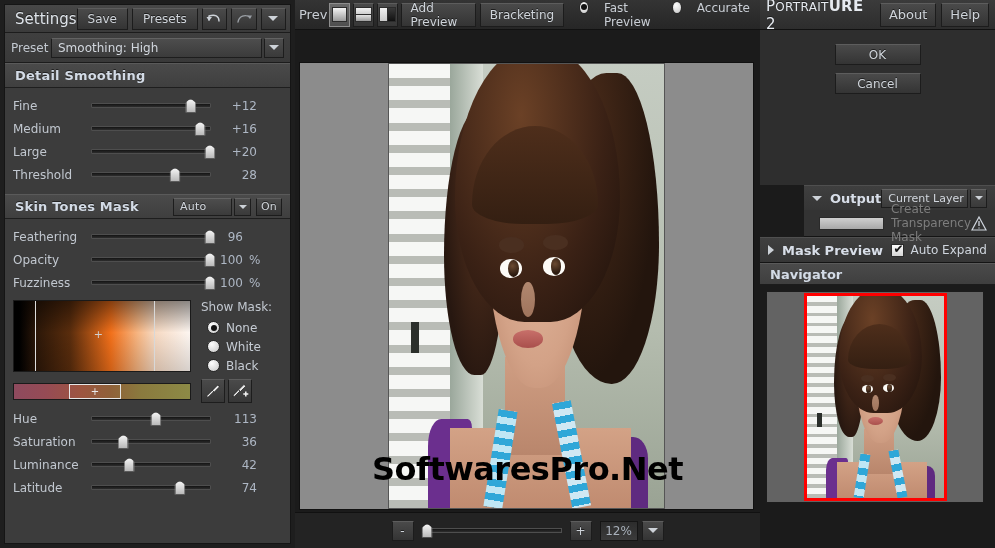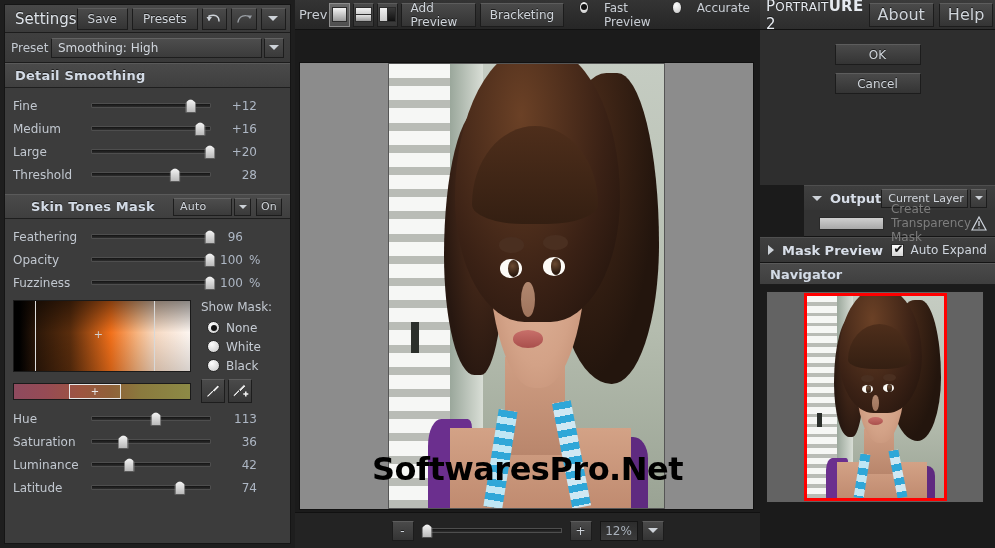--- a/index.html
+++ b/index.html
@@ -168,21 +168,21 @@
     background:linear-gradient(#2c2c2c,#3b3b3b);border:1px solid #151515;color:#a8b0ba;font-size:12px;}
   #zoomarrow{width:22px;height:20px;margin-left:4px;}
 
   
   #right{width:235px;height:548px;background:#1b1b1b;position:relative;}
   #brandbar{height:30px;background:linear-gradient(#3b3b3b,#2d2d2d);border-bottom:1px solid #111;
     display:flex;align-items:center;padding:0 6px;}
   #brand{flex:1;color:#e6eaf0;font-size:15px;letter-spacing:.3px;text-shadow:0 -1px 0 #1d1d1d;}
   #brand .sm{font-size:12px;}
   #brand .bd{font-weight:bold;}
-  #brandbar .btn{height:24px;padding:0 8px;margin-left:5px;font-size:16px;}
+  #brandbar .btn{height:24px;padding:0 8px;margin-left:5px;font-size:13px;}
 
   #okcancel{padding:14px 0 0 0;display:flex;flex-direction:column;align-items:center;background:#2e2e2e;height:155px;}
   #okcancel .btn{width:86px;height:21px;margin-bottom:8px;}
 
   .rsect{background:#343434;border-top:1px solid #4f4f4f;border-bottom:1px solid #141414;margin-left:44px;}
   #output-head{height:24px;display:flex;align-items:center;padding:0 8px;background:linear-gradient(#3f3f3f,#363636);}
   #output-head .t{font-size:13px;color:#d8dee8;font-weight:bold;margin-left:8px;flex:1;}
   #transrow{height:26px;display:flex;align-items:center;padding:0 8px;background:#333;}
   #transrow span{margin-left:7px;color:#7d7d7d;font-size:12px;flex:1;}
   #maskprev{height:26px;display:flex;align-items:center;padding:0 8px;background:linear-gradient(#3f3f3f,#363636);
@@ -317,21 +317,21 @@
               <div class="track"></div>
               <div class="thumb" style="left:70%"></div>
             </div>
             <div class="val">28</div>
           </div>
 
         </div>
       </div>
 
       <div class="section">
-        <div class="panel-head" style="height:25px;padding-left:26px">
+        <div class="panel-head" style="height:25px;padding-left:10px">
           <span>Skin Tones Mask</span>
           <span style="flex:1"></span>
           <div class="combo" style="width:78px;height:18px;font-weight:normal">
             <div class="field" style="font-size:11px">Auto</div>
             <div class="arrow" style="width:17px">
                 <span class="caret-d" style="border-left-width:4px;border-right-width:4px;border-top-width:4px"></span>
               </div>
           </div>
           <div class="btn" style="height:18px;width:26px;margin:0 8px 0 5px;font-size:11px;font-weight:normal">On</div>
         </div>

